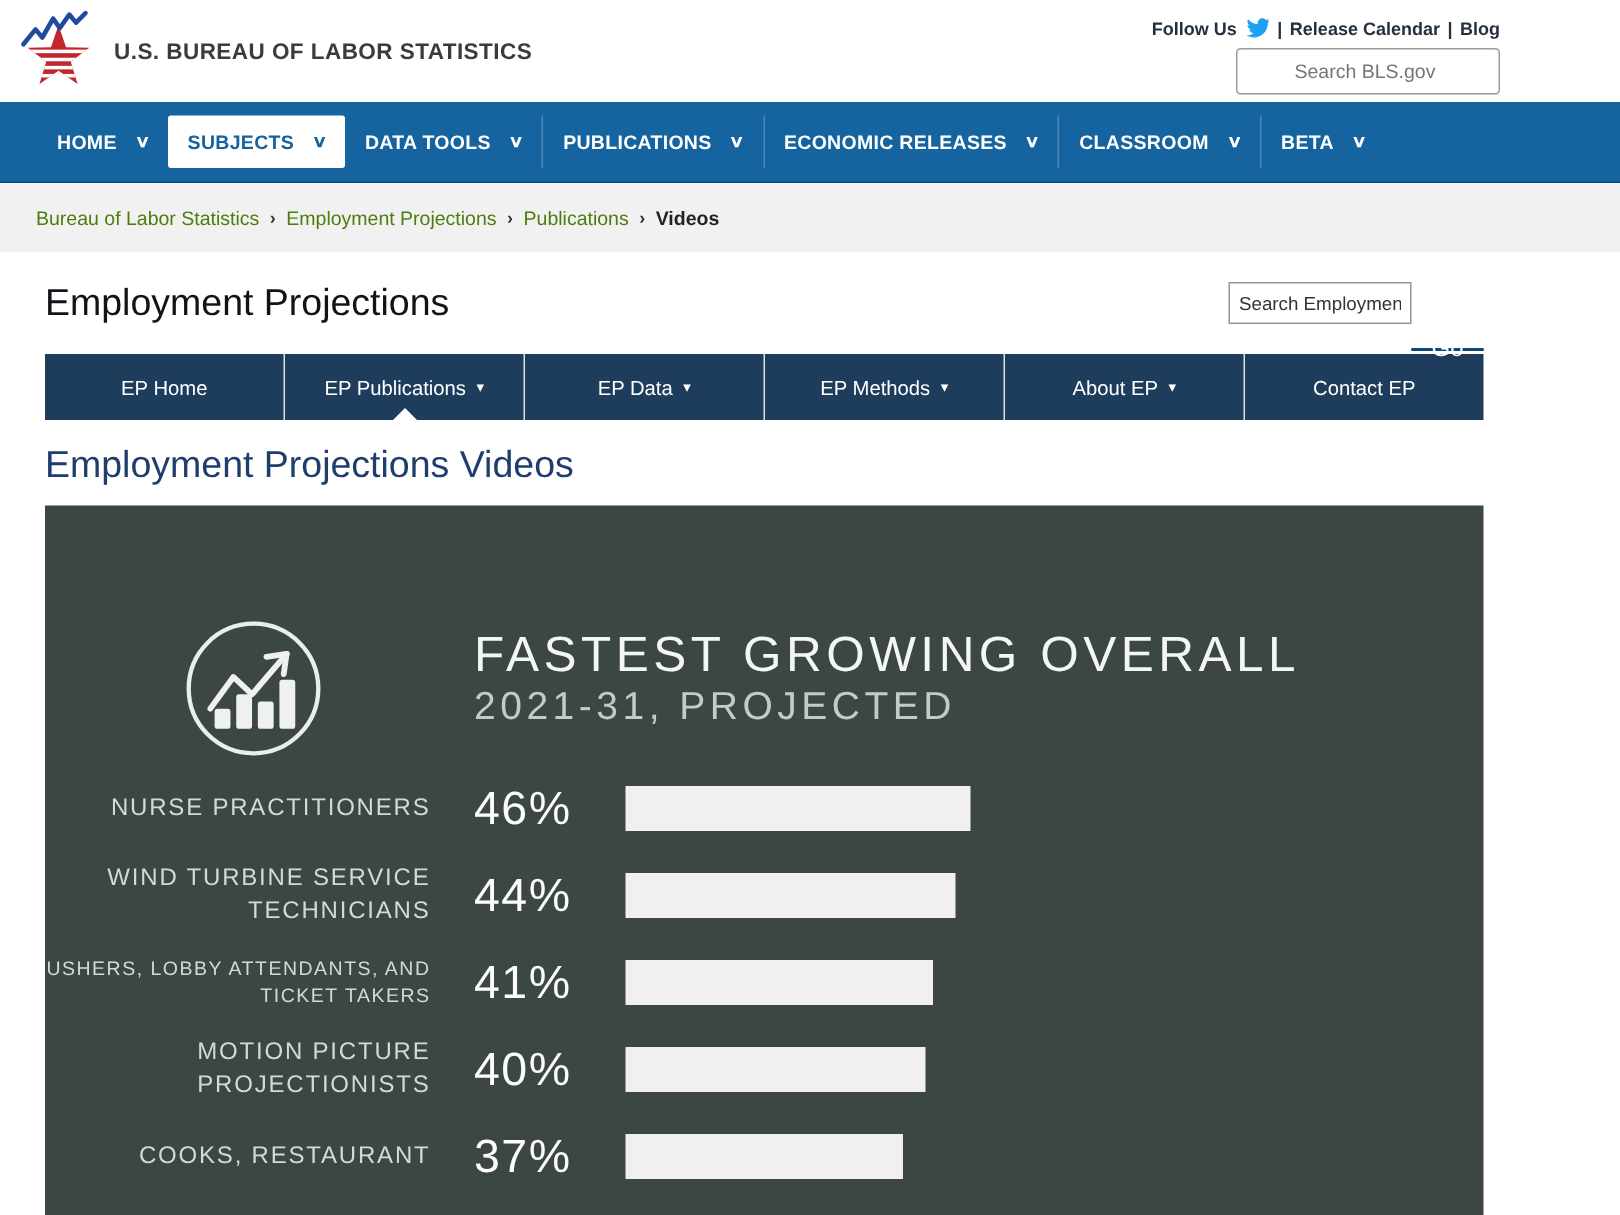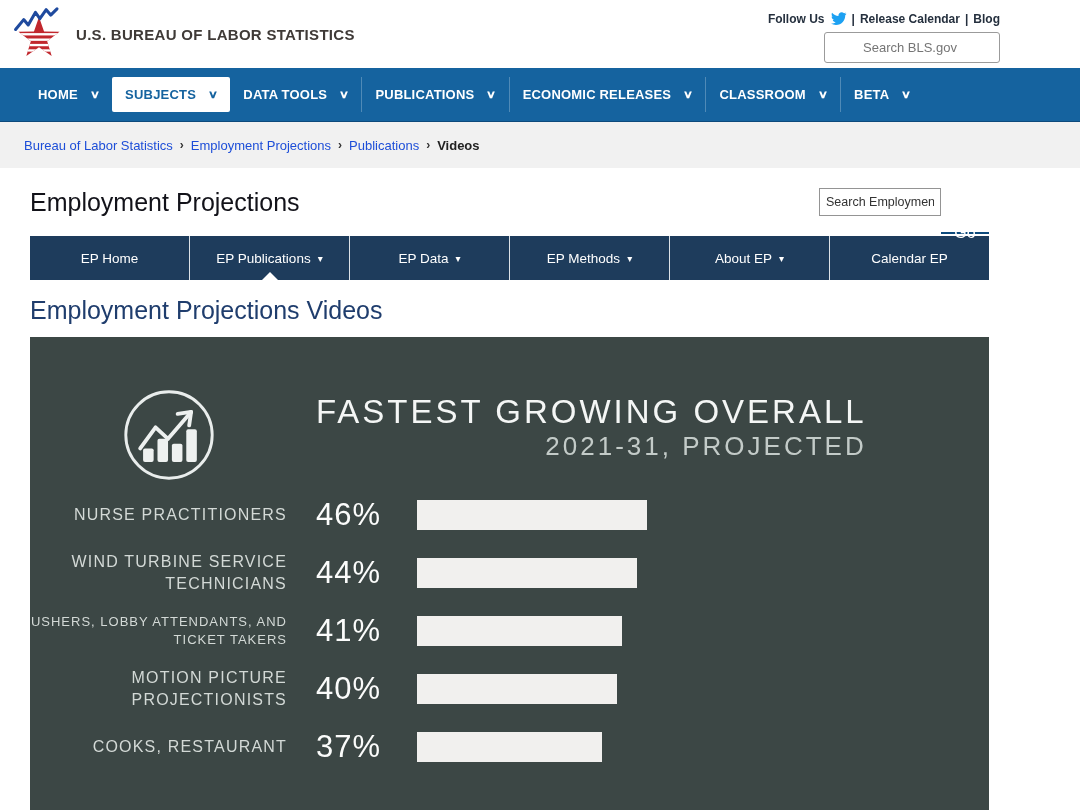--- a/index.html
+++ b/index.html
@@ -27,21 +27,21 @@
     padding:10px 13px; display:flex; align-items:center; gap:13px; white-space:nowrap;
     border-left:1px solid rgba(255,255,255,.25); cursor:pointer; }
   .nav-item:first-child { border-left:none; }
   .nav-item .chev { font-size:11px; font-weight:bold; transform:scaleX(1.3); }
   .nav-item.active { background:#fff; color:#15639f; border-left:none; border-radius:2px; }
   .nav-item.active + .nav-item { border-left:none; }
 
   
   .breadcrumb { height:46px; background:#f1f1f1; display:flex; align-items:center;
     padding:0 24px; font-size:13px; gap:7px; }
-  .breadcrumb a { color:#1d4ed8; text-decoration:none; cursor:pointer; }
+  .breadcrumb a { color:#4d7c0f; text-decoration:none; cursor:pointer; }
   .breadcrumb .bsep { color:#333; font-weight:bold; font-size:12px; }
   .breadcrumb .current { color:#222; font-weight:bold; }
 
   
   .content { width:959px; margin-left:30px; }
   .title-row { display:flex; justify-content:space-between; align-items:center;
     margin-top:14px; height:40px; }
   h1 { font-size:25px; font-weight:500; color:#121219; }
   .ep-search { display:flex; align-items:stretch; height:28px; }
   .ep-search input { width:122px; border:1px solid #949494; font-size:12.5px; color:#333;
@@ -58,21 +58,21 @@
   .ep-item .dd { font-size:10px; }
   .ep-caret { position:absolute; bottom:0; left:50%; margin-left:-8px; width:0; height:0;
     border-left:8px solid transparent; border-right:8px solid transparent;
     border-bottom:8px solid #fff; }
 
   .section-heading { font-size:25px; font-weight:500; color:#1f3d6d; margin-top:16px; }
 
   
   .video { width:959px; height:493px; margin-top:12px; background:#3c4745;
     overflow:hidden; position:relative; }
-  .video-top { display:flex; padding:50px 0 0 91px;text-align:right; }
+  .video-top { display:flex; padding:74px 0 0 91px; }
   .chart-icon { width:96px; height:96px; flex:none; }
   .v-text { margin-left:99px; padding-top:6px; }
   .v-title { font-size:33px; letter-spacing:3px; color:#f4f6f5; white-space:nowrap; }
   .v-sub { font-size:26px; letter-spacing:3px; color:#c3cbc8; }
   .growth-label { margin:16px 0 0 286px; font-size:22px; letter-spacing:2px; color:#eef1ef; }
   .rows { margin-top:3px; }
   .g-row { display:flex; align-items:center; height:58px; }
   .g-label { width:257px; text-align:right; color:#d3d9d6; font-size:16px;
     letter-spacing:1.2px; line-height:1.35; }
   .g-row.small .g-label { font-size:13px; letter-spacing:1px; }
@@ -189,21 +189,21 @@
     </div>
     <div class="ep-item">
       <span>EP Methods</span>
       <span class="dd">▾</span>
     </div>
     <div class="ep-item">
       <span>About EP</span>
       <span class="dd">▾</span>
     </div>
     <div class="ep-item">
-      <span>Calendar EP</span>
+      <span>Contact EP</span>
     </div>
   </nav>
 
   <h2 class="section-heading">Employment Projections Videos</h2>
 
   <div class="video">
     <div class="video-top">
       <svg class="chart-icon" viewBox="0 0 100 100">
         <circle cx="50" cy="50" r="45" fill="none" stroke="#e9edec" stroke-width="3"></circle>
         <rect x="23" y="64" width="11" height="14" rx="2" fill="#eef1f0"></rect>

